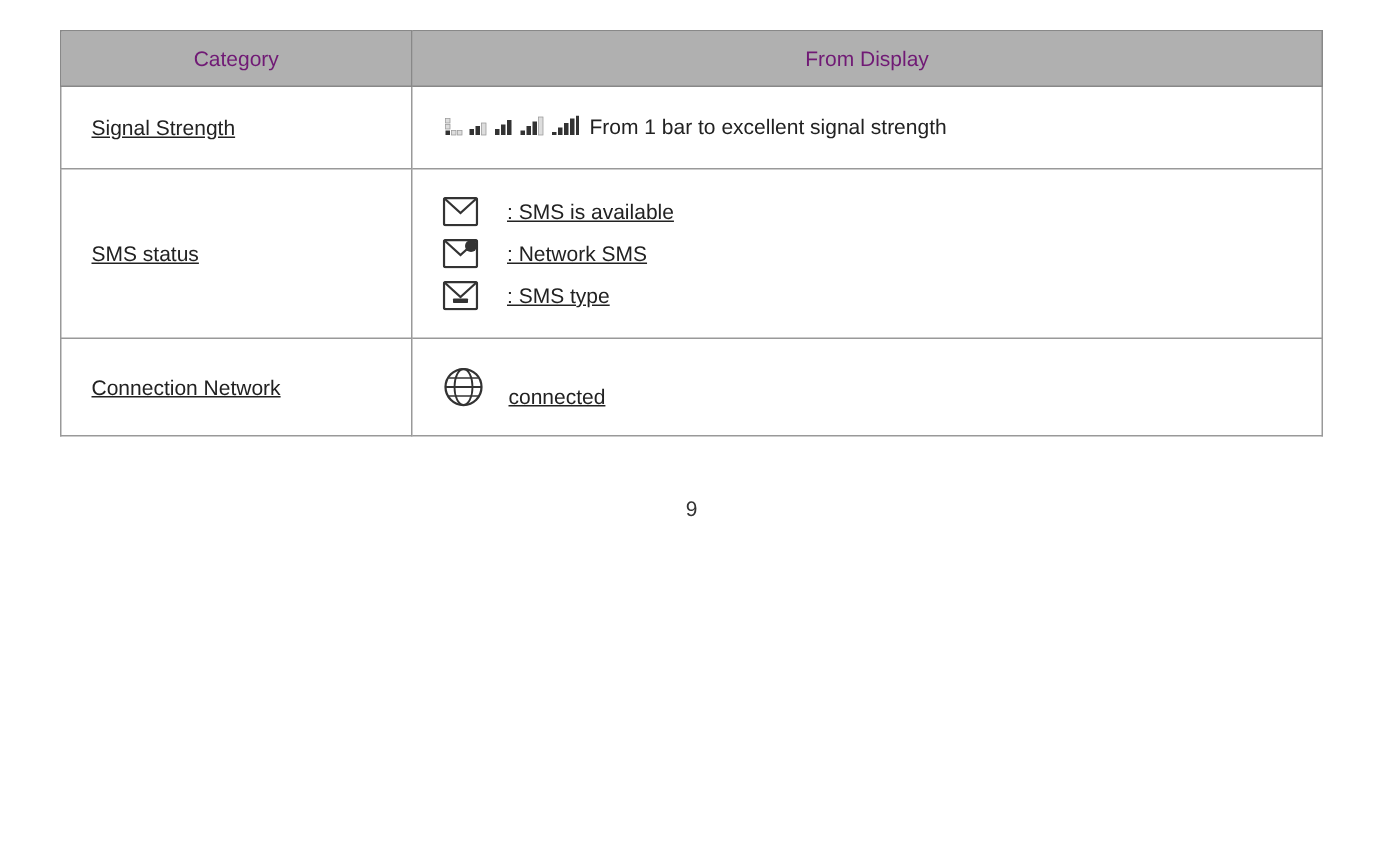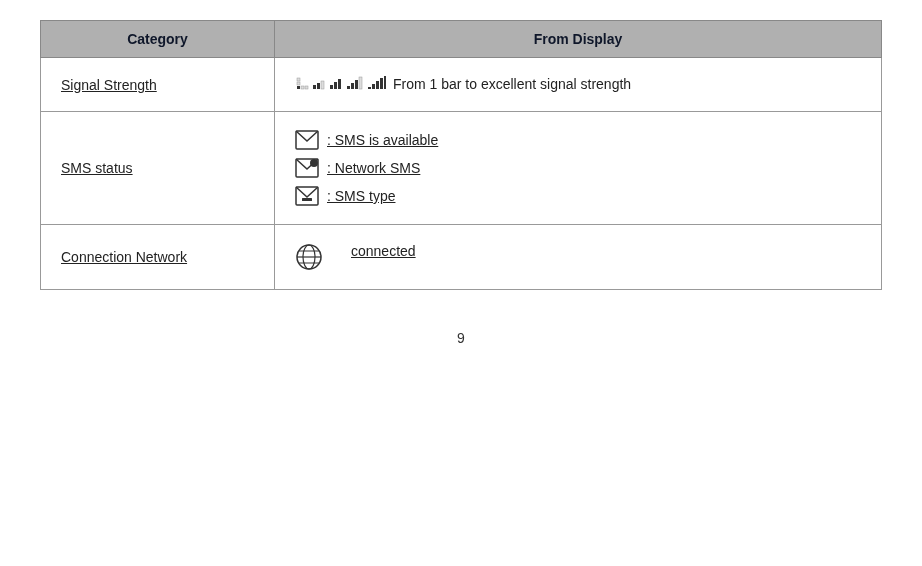--- a/index.html
+++ b/index.html
@@ -22,22 +22,22 @@
       border-collapse: collapse;
     }
 
     table {
       width: 100%;
       border-collapse: collapse;
     }
 
     thead tr th {
       background-color: #b0b0b0;
-      color: #0f172a;
-      font-weight: bold;
+      color: #701a75;
+      font-weight: normal;
       padding: 10px 30px;
       text-align: center;
       border: 1px solid #888;
     }
 
     tbody tr td {
       border: 1px solid #999;
       padding: 18px 20px;
       vertical-align: middle;
       text-decoration: underline;
@@ -60,39 +60,39 @@
 
     .sms-row {
       display: flex;
       flex-direction: column;
       gap: 8px;
     }
 
     .sms-item {
       display: flex;
       align-items: center;
-      gap: 8px;
+      gap: 19px;
     }
 
     
     .envelope-svg {
       display: inline-block;
       vertical-align: middle;
     }
 
     .globe-svg {
       display: inline-block;
       vertical-align: middle;
       margin-right: 8px;
     }
 
     .connection-row {
       display: flex;
-      align-items: flex-start;
-      gap: 20px;
+      align-items: flex-end;
+      gap: 8px;
     }
 
     .page-number {
       margin-top: 40px;
       font-size: 14px;
       color: #333;
     }
   </style>
 </head>
 <body>
@@ -102,21 +102,21 @@
     <tr>
       <th class="col-category">Category</th>
       <th class="col-icon">From Display</th>
     </tr>
   </thead>
   <tbody>
 
     <tr>
       <td class="col-category">Signal Strength</td>
       <td class="col-icon">
-        <span style="display:inline-flex;align-items:flex-start;">
+        <span style="display:inline-flex;align-items:center;">
 
           <svg width="14" height="14" viewBox="0 0 14 14" style="margin-right:3px;vertical-align:middle;">
             <rect x="2" y="10" width="3" height="3" fill="#333"></rect>
             <rect x="6" y="10" width="3" height="3" fill="#ddd" stroke="#999" stroke-width="0.5"></rect>
             <rect x="10" y="10" width="3" height="3" fill="#ddd" stroke="#999" stroke-width="0.5"></rect>
             <rect x="2" y="6" width="3" height="3" fill="#ddd" stroke="#999" stroke-width="0.5"></rect>
             <rect x="2" y="2" width="3" height="3" fill="#ddd" stroke="#999" stroke-width="0.5"></rect>
           </svg>
           <svg width="14" height="14" viewBox="0 0 14 14" style="margin-right:3px;vertical-align:middle;">
             <rect x="1" y="9" width="3" height="4" fill="#333"></rect>

